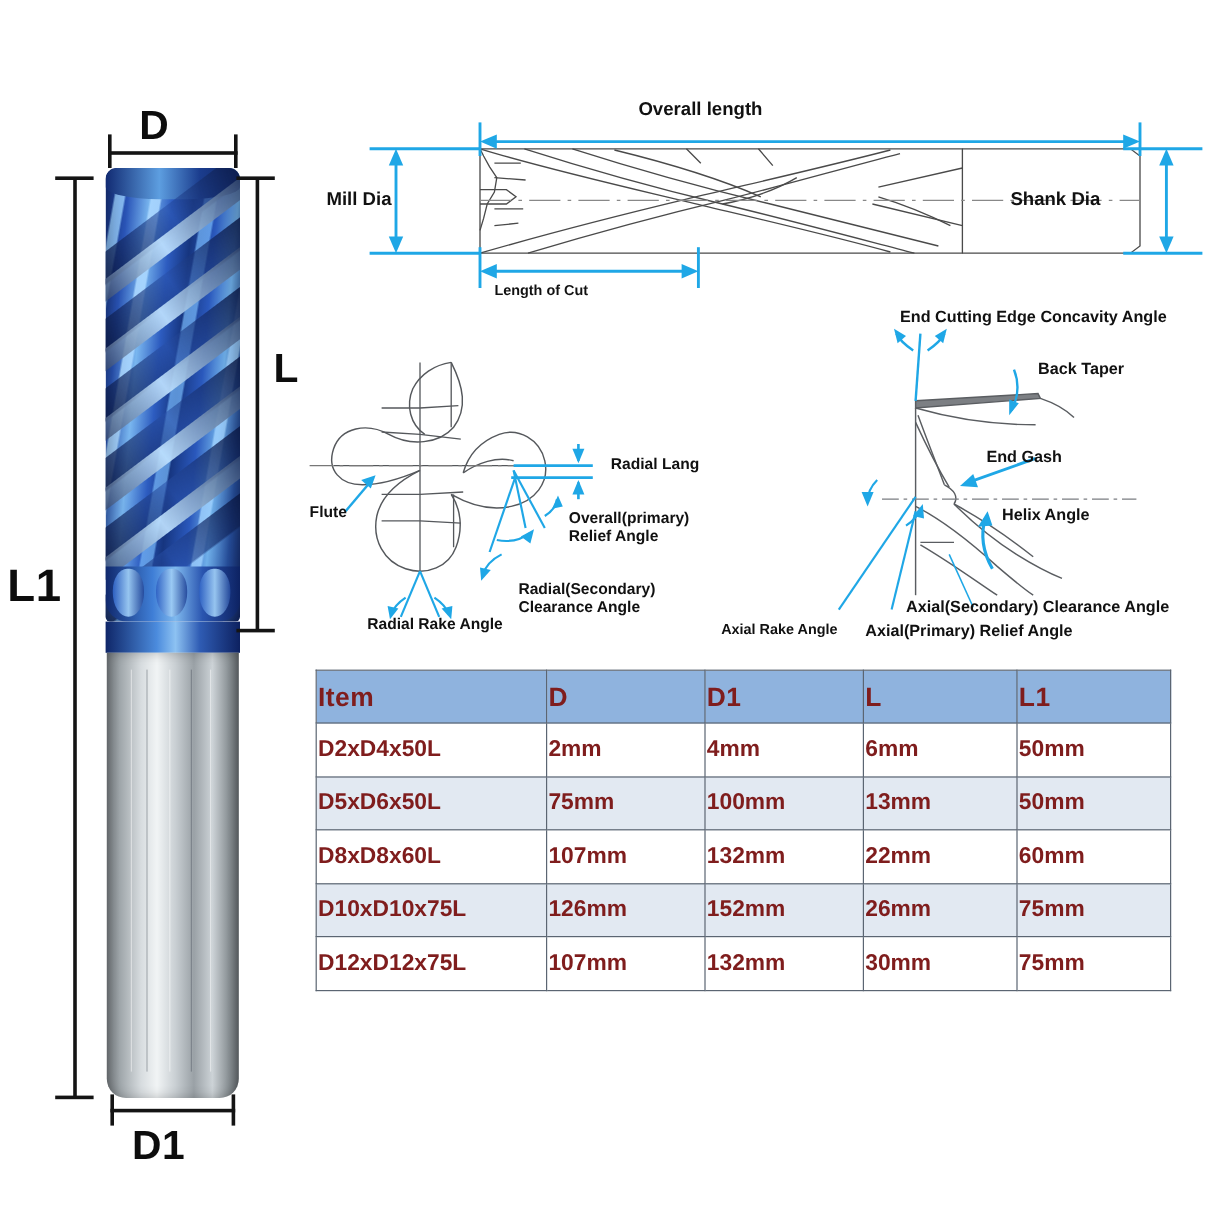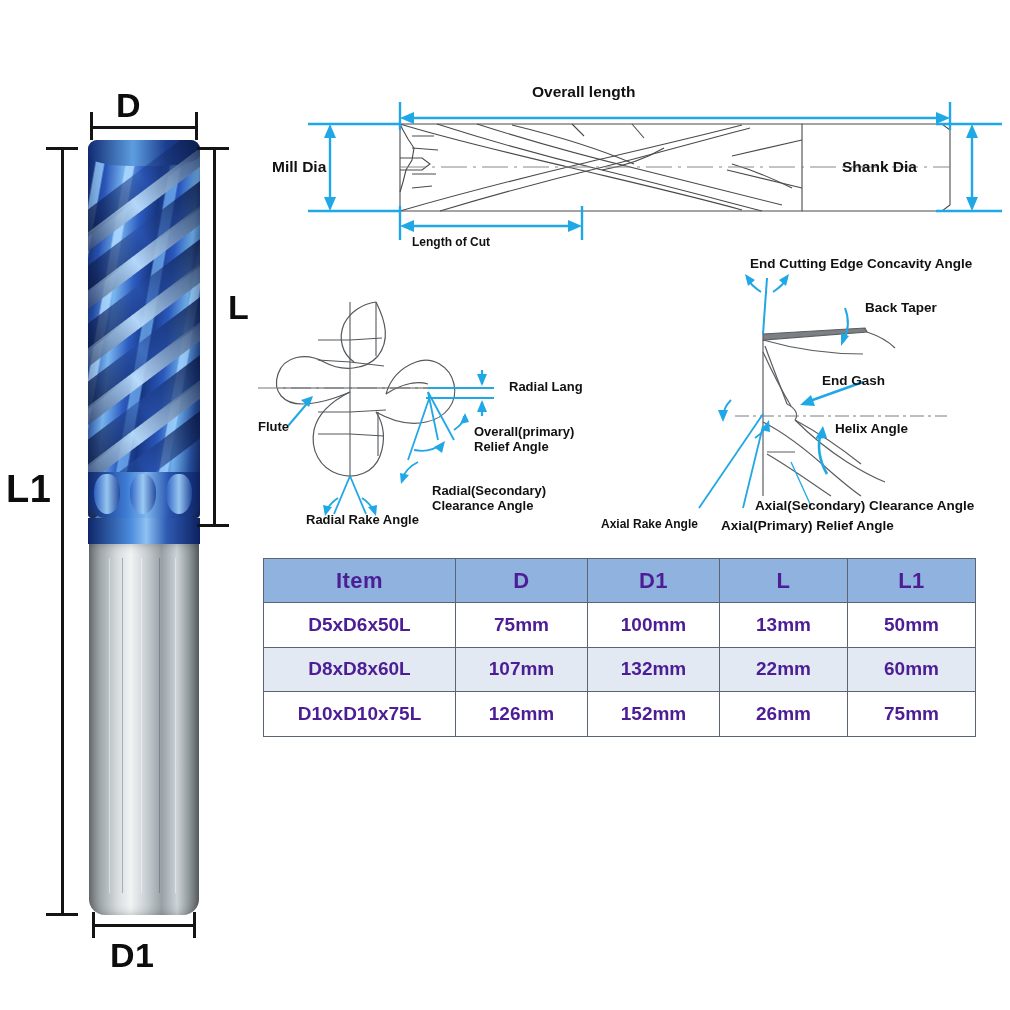--- a/index.html
+++ b/index.html
@@ -53,22 +53,22 @@
   .vrule{width:3px;}
   .hrule{height:3px;}
   .tick{position:absolute;background:#141414;}
   .dimlabel{position:absolute;font-weight:bold;color:#0d0d0d;letter-spacing:.5px;}
   svg{display:block;overflow:visible;}
   .lab{position:absolute;font-weight:bold;color:#111;line-height:1.12;}
 
   
   #spec-table{position:absolute;left:263px;top:558px;width:712px;border-collapse:collapse;
               table-layout:fixed;}
-  #spec-table th,#spec-table td{border:1px solid #5b6572;text-align:center;
-              font-weight:bold;color:#4c1d95;}
+  #spec-table th,#spec-table td{border:1px solid #5b6572;text-align:left;
+              font-weight:bold;color:#7f1d1d;}
   #spec-table th{background:#8fb3de;height:41px;font-size:22px;letter-spacing:.4px;}
   #spec-table td{height:41.5px;font-size:19px;}
   #spec-table tbody tr:nth-child(odd) td{background:#ffffff;}
   #spec-table tbody tr:nth-child(even) td{background:#e2e9f2;}
   #spec-table col.c-item{width:192px;}
   #spec-table col.c-d{width:132px;}
   #spec-table col.c-d1{width:132px;}
   #spec-table col.c-l{width:128px;}
   #spec-table col.c-l1{width:128px;}
 </style>
@@ -334,34 +334,48 @@
     <tr>
       <th>Item</th>
       <th>D</th>
       <th>D1</th>
       <th>L</th>
       <th>L1</th>
     </tr>
   </thead>
   <tbody>
     <tr>
+      <td>D2xD4x50L</td>
+      <td>2mm</td>
+      <td>4mm</td>
+      <td>6mm</td>
+      <td>50mm</td>
+    </tr>
+    <tr>
       <td>D5xD6x50L</td>
       <td>75mm</td>
       <td>100mm</td>
       <td>13mm</td>
       <td>50mm</td>
     </tr>
     <tr>
       <td>D8xD8x60L</td>
       <td>107mm</td>
       <td>132mm</td>
       <td>22mm</td>
       <td>60mm</td>
     </tr>
     <tr>
       <td>D10xD10x75L</td>
       <td>126mm</td>
       <td>152mm</td>
       <td>26mm</td>
       <td>75mm</td>
     </tr>
+    <tr>
+      <td>D12xD12x75L</td>
+      <td>107mm</td>
+      <td>132mm</td>
+      <td>30mm</td>
+      <td>75mm</td>
+    </tr>
   </tbody>
 </table>
 
 </body></html>

